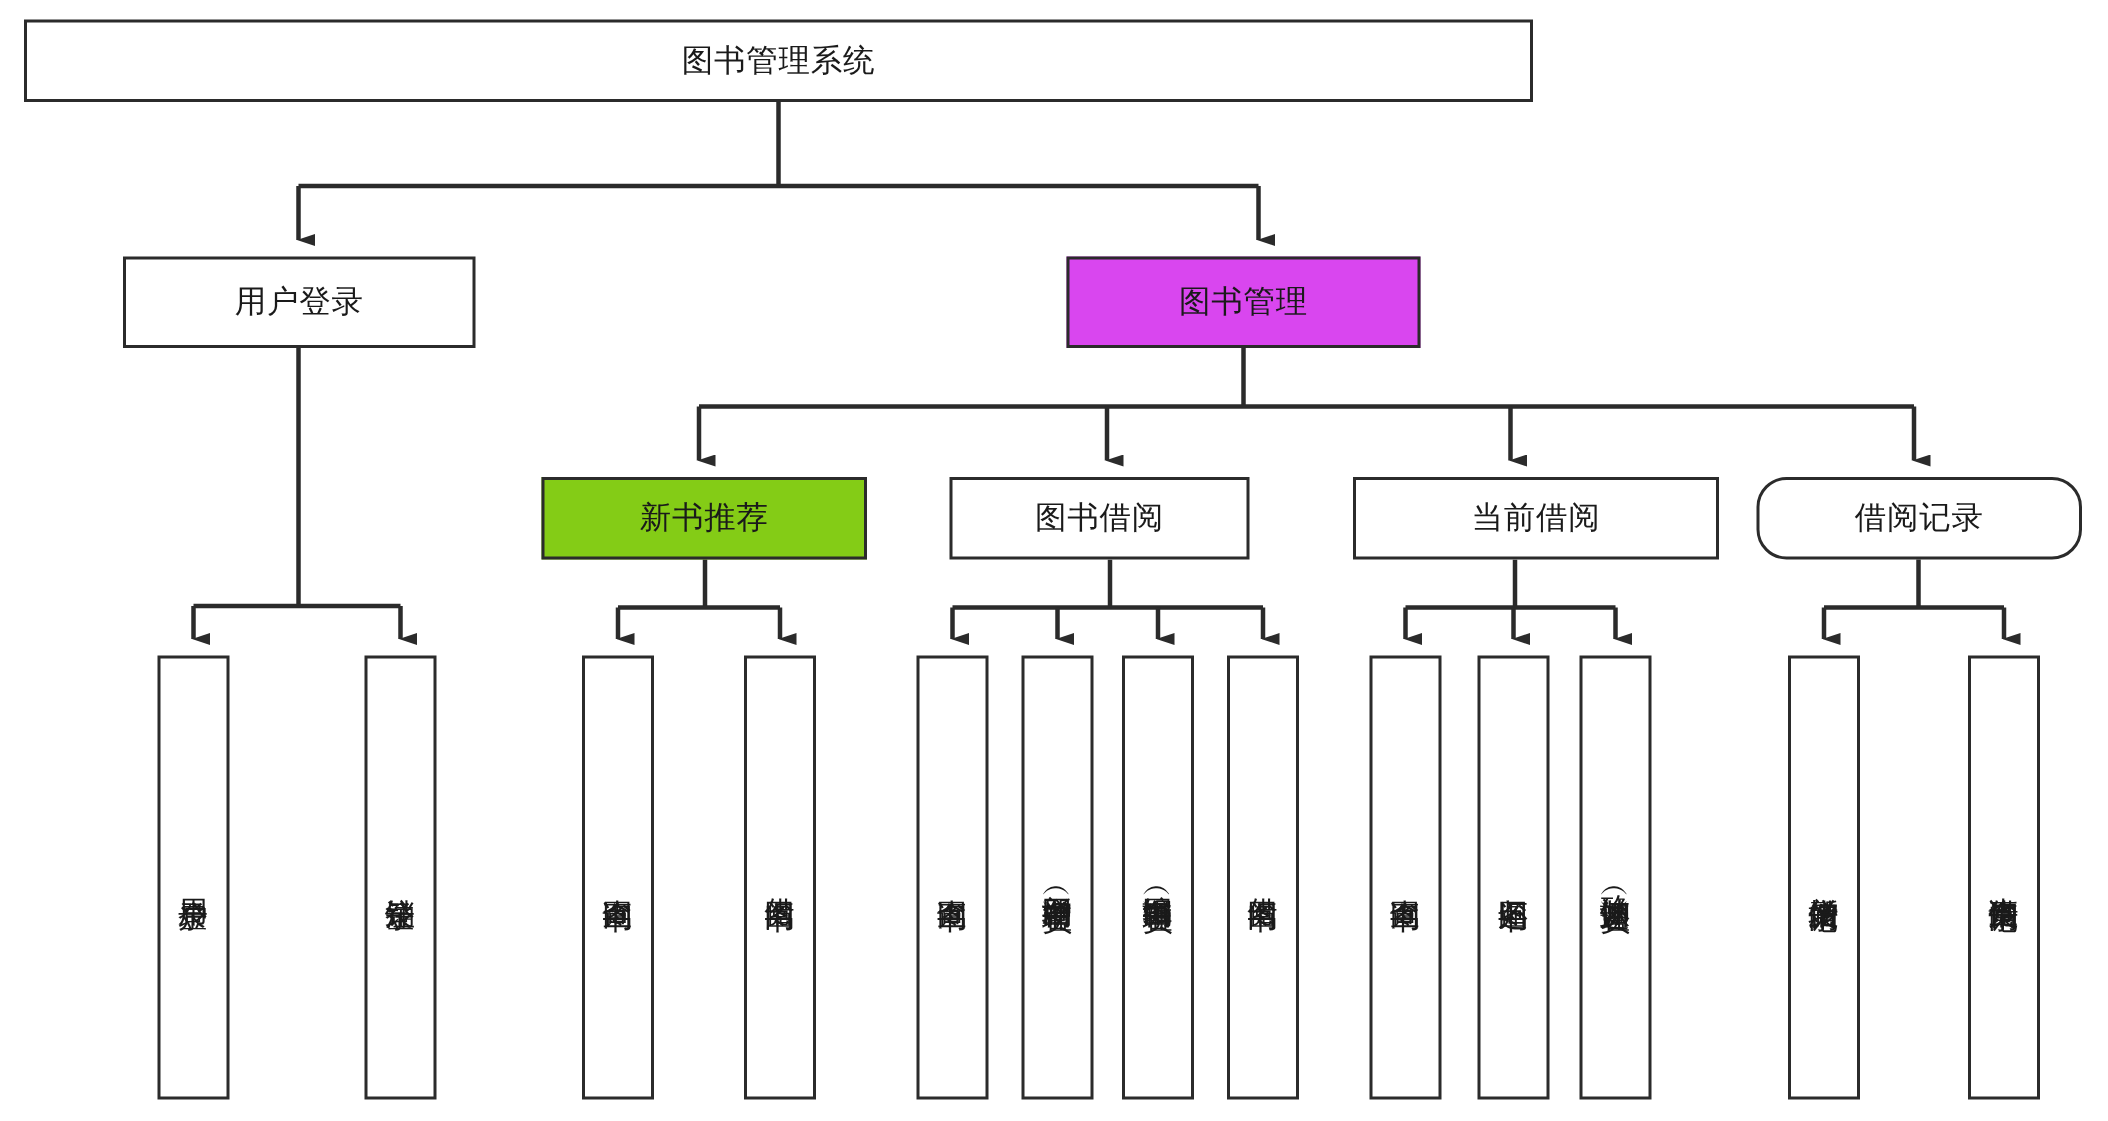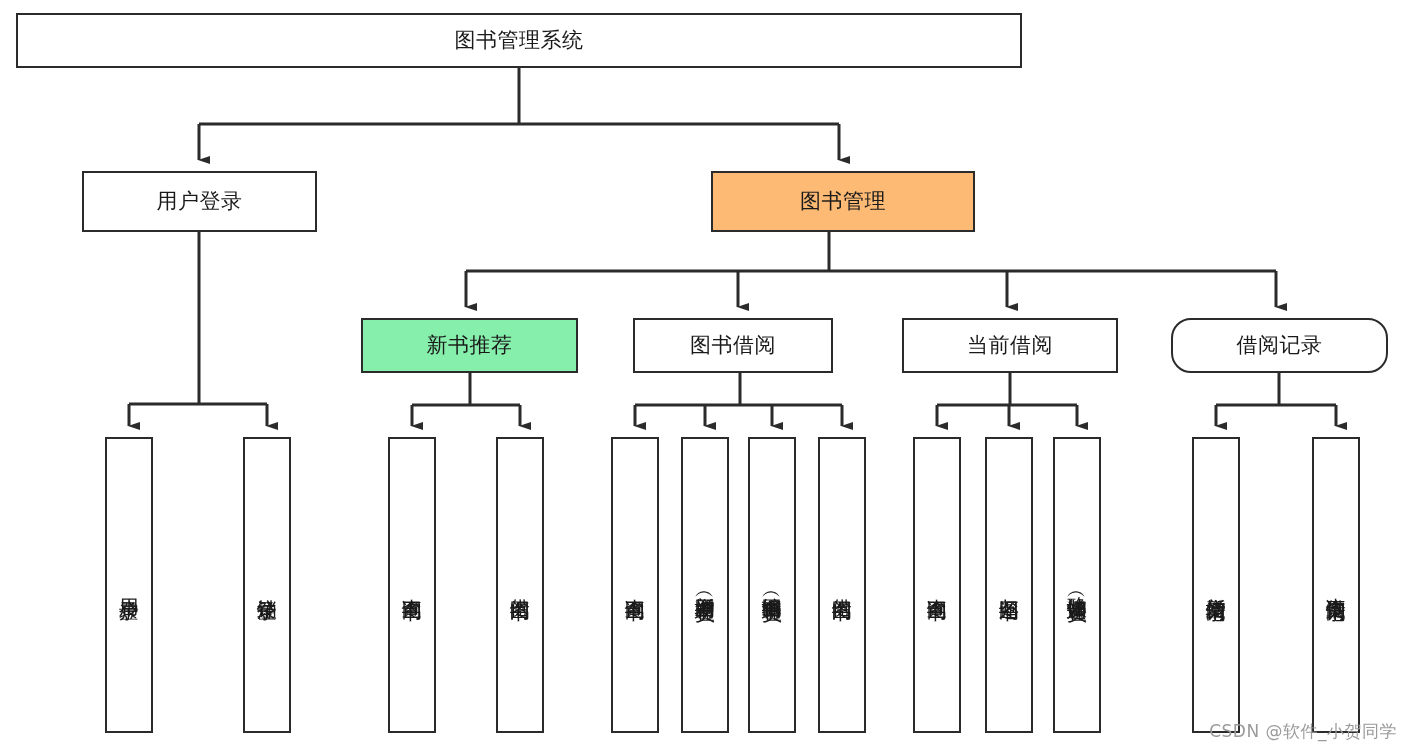--- a/index.html
+++ b/index.html
@@ -132,31 +132,31 @@
     </g>
   </svg>
 
   <div class="node-box" style="left: 16px; top: 13px; width: 1006px; height: 55px; border-color: rgb(43, 43, 43); background: rgb(255, 255, 255);">
     <span class="node-label-h" style="color: rgb(26, 26, 26);">图书管理系统</span>
   </div>
 
   <div class="node-box" style="left: 82px; top: 171px; width: 235px; height: 61px; border-color: rgb(43, 43, 43); background: rgb(255, 255, 255);">
     <span class="node-label-h" style="color: rgb(26, 26, 26);">用户登录</span>
   </div>
-  <div class="node-box" style="left: 711px; top: 171px; width: 264px; height: 61px; border-color: rgb(43, 43, 43); background: #fdba74;">
+  <div class="node-box" style="left: 711px; top: 171px; width: 236px; height: 61px; border-color: rgb(43, 43, 43); background: #d946ef;">
     <span class="node-label-h" style="color: rgb(26, 26, 26);">图书管理</span>
   </div>
 
-  <div class="node-box" style="left: 361px; top: 318px; width: 217px; height: 55px; border-color: rgb(43, 43, 43); background: #86efac;">
+  <div class="node-box" style="left: 361px; top: 318px; width: 217px; height: 55px; border-color: rgb(43, 43, 43); background: #84cc16;">
     <span class="node-label-h" style="color: rgb(26, 26, 26);">新书推荐</span>
   </div>
   <div class="node-box" style="left: 633px; top: 318px; width: 200px; height: 55px; border-color: rgb(43, 43, 43); background: rgb(255, 255, 255);">
     <span class="node-label-h" style="color: rgb(26, 26, 26);">图书借阅</span>
   </div>
-  <div class="node-box" style="left: 902px; top: 318px; width: 216px; height: 55px; border-color: rgb(43, 43, 43); background: rgb(255, 255, 255);">
+  <div class="node-box" style="left: 902px; top: 318px; width: 244px; height: 55px; border-color: rgb(43, 43, 43); background: rgb(255, 255, 255);">
     <span class="node-label-h" style="color: rgb(26, 26, 26);">当前借阅</span>
   </div>
   <div class="node-box" style="left: 1171px; top: 318px; width: 217px; height: 55px; border-color: rgb(43, 43, 43); background: rgb(255, 255, 255); border-radius: 20px;">
     <span class="node-label-h" style="color: rgb(26, 26, 26);">借阅记录</span>
   </div>
 
   <div class="leaf-box" style="left: 105px; top: 437px; width: 48px; height: 296px; border-color: rgb(43, 43, 43); background: rgb(255, 255, 255);">
     <span class="node-label-v" style="color: rgb(26, 26, 26);">用户登录</span>
   </div>
   <div class="leaf-box" style="left: 243px; top: 437px; width: 48px; height: 296px; border-color: rgb(43, 43, 43); background: rgb(255, 255, 255);">
@@ -189,14 +189,13 @@
   <div class="leaf-box" style="left: 1053px; top: 437px; width: 48px; height: 296px; border-color: rgb(43, 43, 43); background: rgb(255, 255, 255);">
     <span class="node-label-v" style="color: rgb(26, 26, 26);">确认归还（管理员）</span>
   </div>
   <div class="leaf-box" style="left: 1192px; top: 437px; width: 48px; height: 296px; border-color: rgb(43, 43, 43); background: rgb(255, 255, 255);">
     <span class="node-label-v" style="color: rgb(26, 26, 26);">新增借阅记录</span>
   </div>
   <div class="leaf-box" style="left: 1312px; top: 437px; width: 48px; height: 296px; border-color: rgb(43, 43, 43); background: rgb(255, 255, 255);">
     <span class="node-label-v" style="color: rgb(26, 26, 26);">查询借阅记录</span>
   </div>
 
-  <div id="watermark" style="color: rgb(155, 155, 155);">CSDN @软件_小贺同学</div>
 </div>
 
 </body></html>

